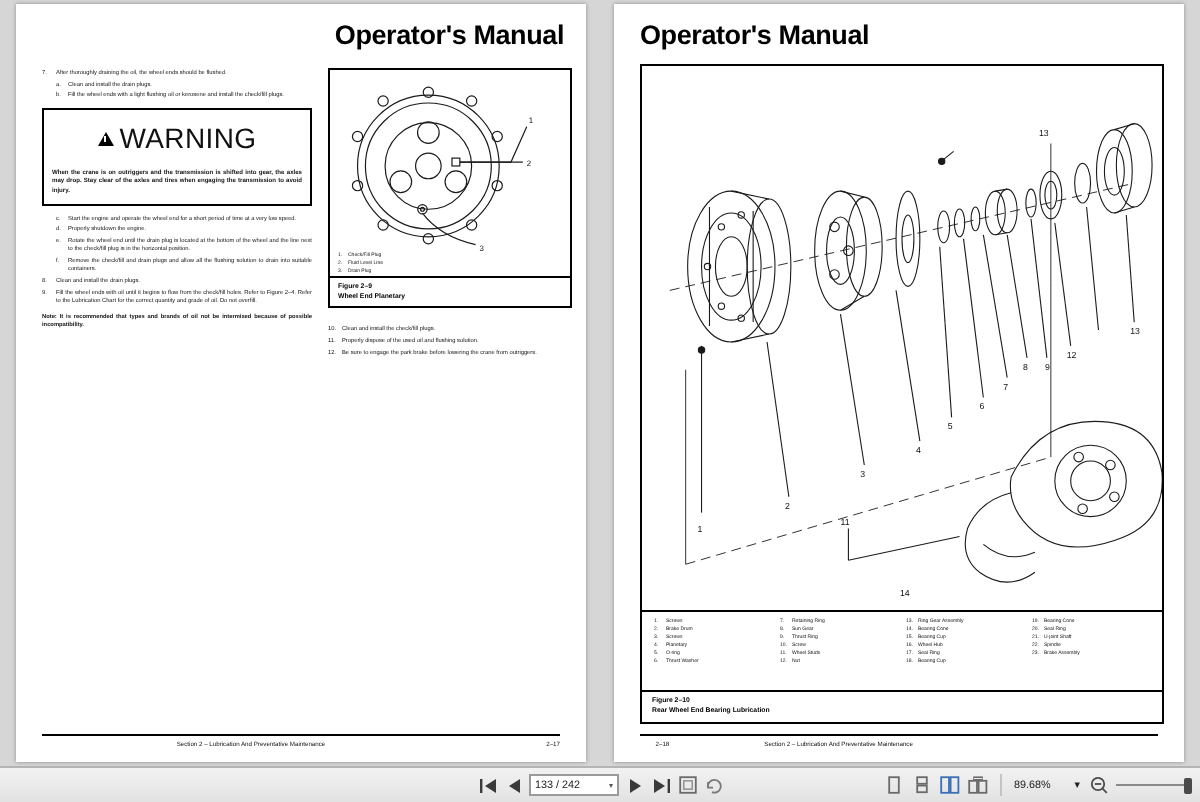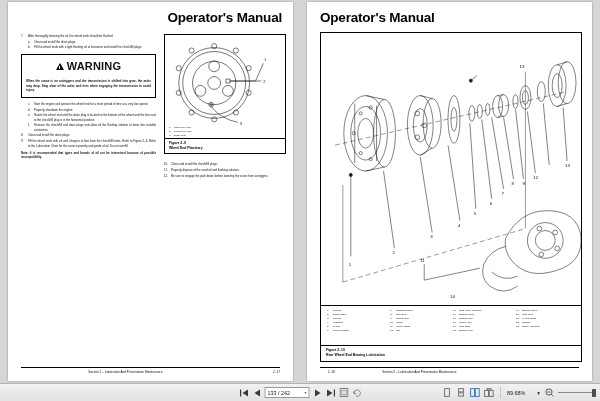--- a/index.html
+++ b/index.html
@@ -75,21 +75,21 @@
     position: relative;
   }
   .warn-tri::after {
     content: "";
     position: absolute;
     left: -0.7px; top: 2.6px;
     width: 1.4px; height: 3px;
     background: #fff;
   }
   .warn-word {
-    font-weight: bold; font-size: 11px; letter-spacing: 0.2px;
+    font-weight: normal; font-size: 14px; letter-spacing: 0.2px;
   }
   .warntext {
     font-size: 3.05px; font-weight: bold; line-height: 1.6;
     text-align: justify;
   }
   .note {
     font-size: 2.9px; font-weight: bold; line-height: 1.62;
     text-align: justify; margin-top: 2.5px;
   }
 

